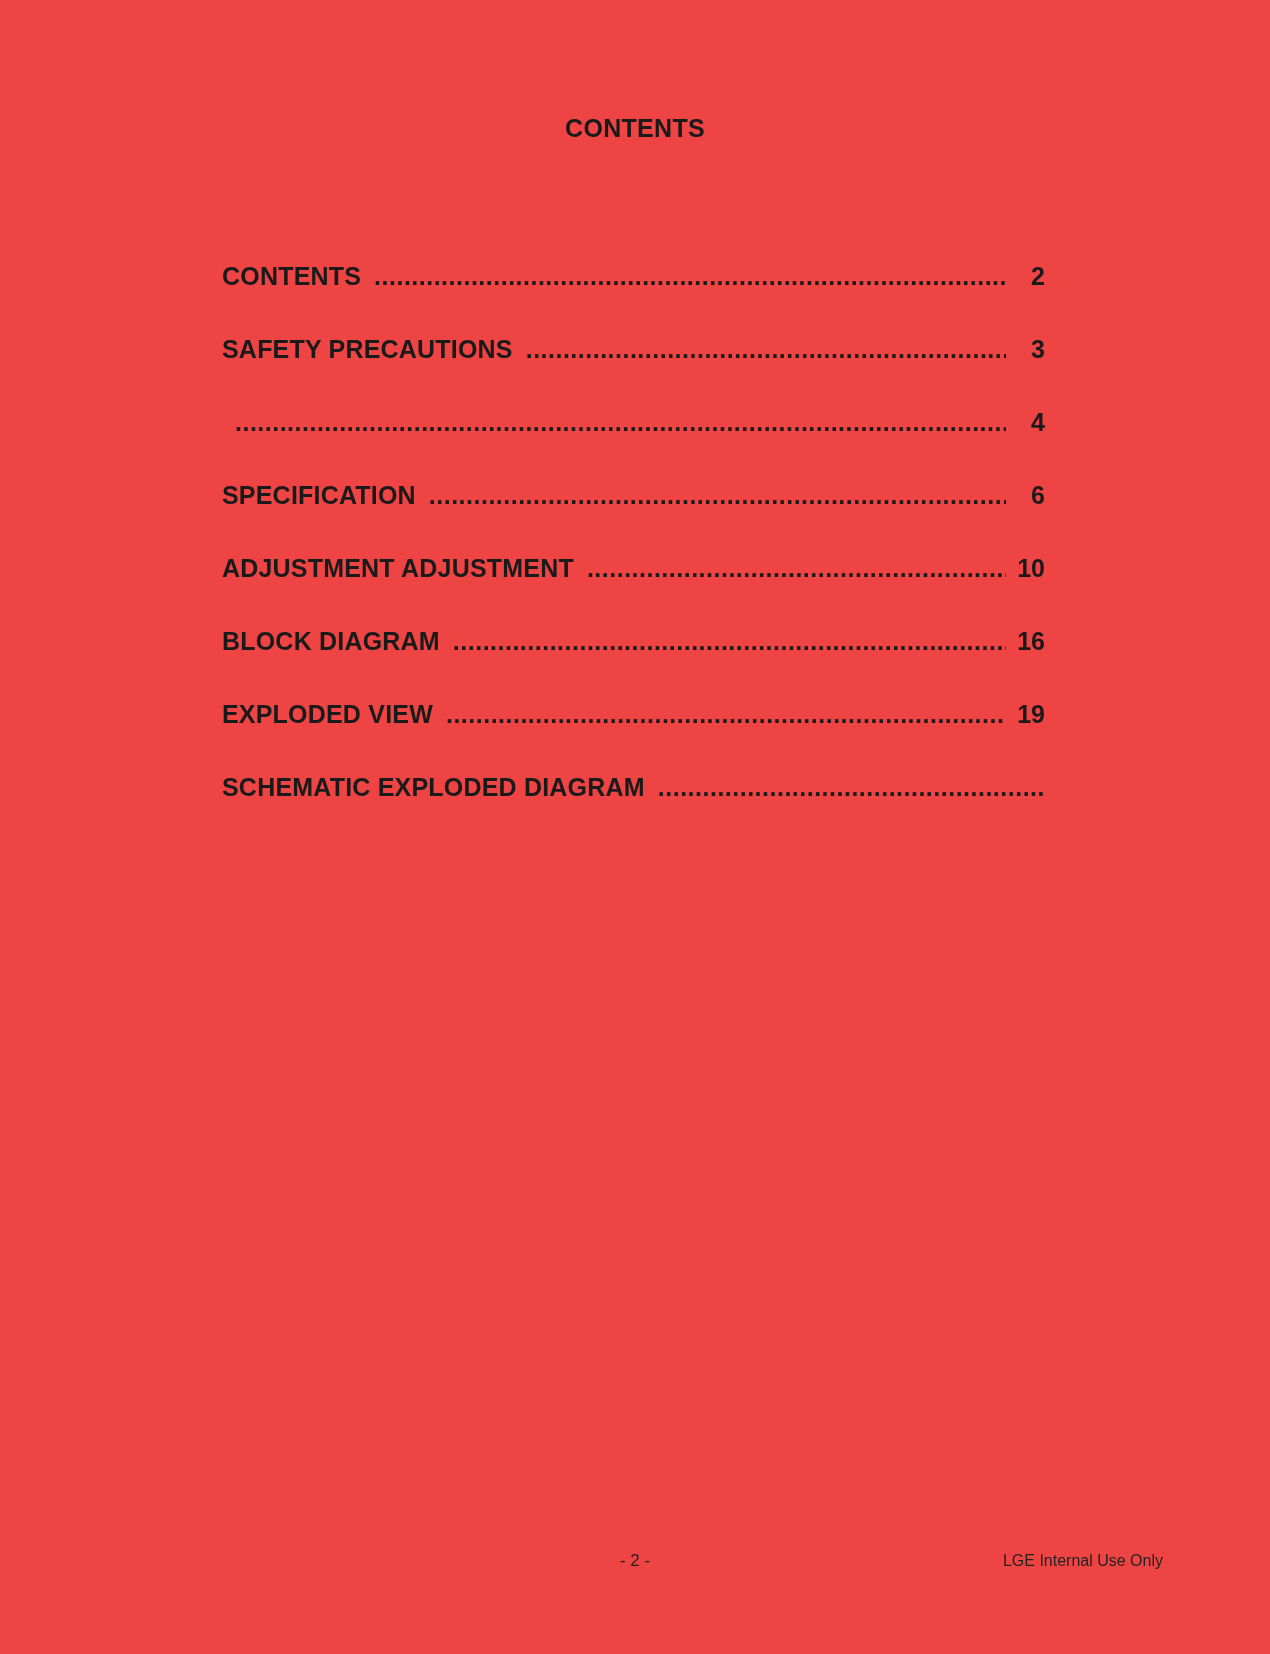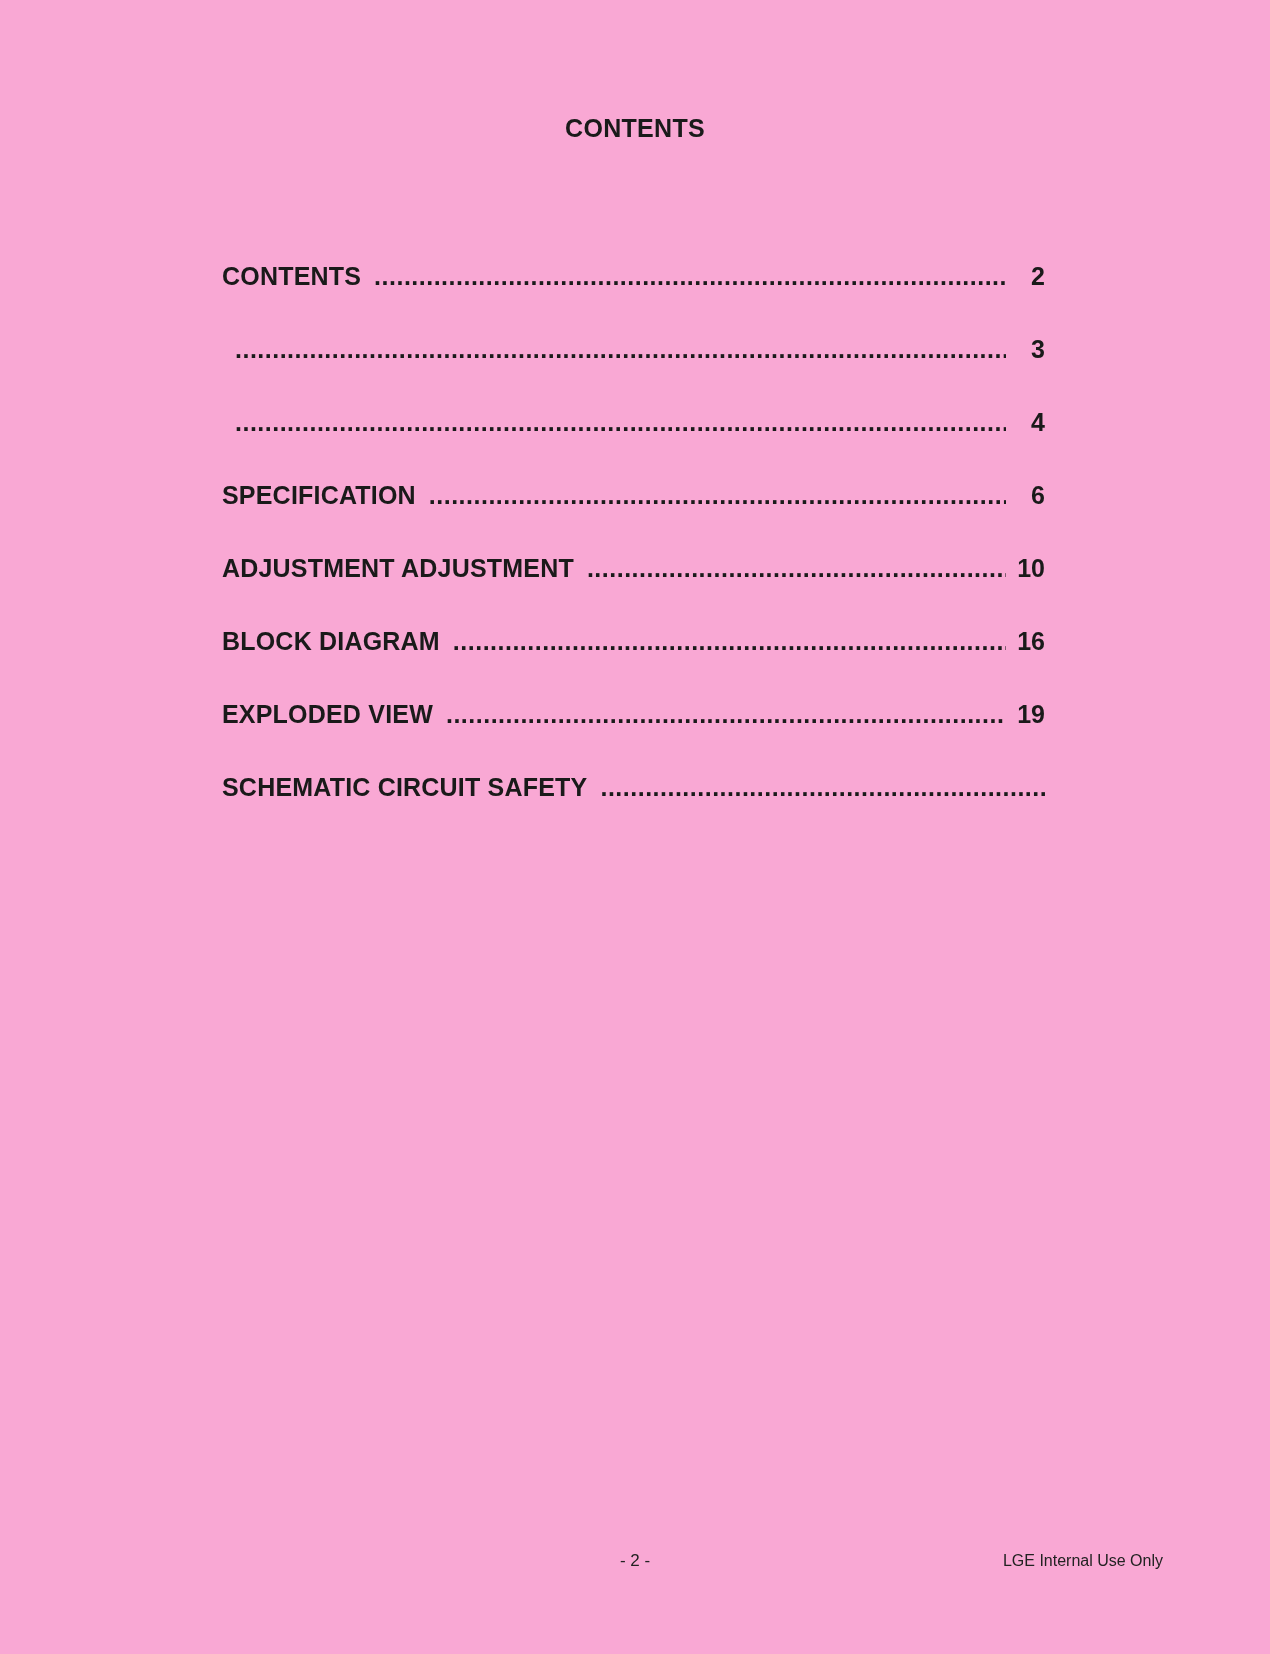--- a/index.html
+++ b/index.html
@@ -8,21 +8,21 @@
     height: 1654px;
     background: #ffffff;
     font-family: "Liberation Sans", sans-serif;
     color: #1a1a1a;
     position: relative;
     overflow: hidden;
   }
   .sheet {
     position: absolute;
     inset: 0;
-    background: #f9a8d4;
+    background: #ef4444;
   }
   .page-title {
     position: absolute;
     top: 114px;
     left: 0;
     width: 100%;
     text-align: center;
     font-size: 25px;
     font-weight: bold;
     letter-spacing: 0.3px;
@@ -101,20 +101,21 @@
 
   <div class="toc">
 
     <div class="toc-row">
       <span class="toc-label">CONTENTS</span>
       <span class="toc-dots">....................................................................................................................................................................................</span>
       <span class="toc-page">2</span>
     </div>
 
     <div class="toc-row">
+      <span class="toc-label">SAFETY PRECAUTIONS</span>
       <span class="toc-dots">....................................................................................................................................................................................</span>
       <span class="toc-page">3</span>
     </div>
 
     <div class="toc-row">
       <span class="toc-dots">....................................................................................................................................................................................</span>
       <span class="toc-page">4</span>
     </div>
 
     <div class="toc-row">
@@ -135,21 +136,21 @@
       <span class="toc-page">16</span>
     </div>
 
     <div class="toc-row">
       <span class="toc-label">EXPLODED VIEW</span>
       <span class="toc-dots">....................................................................................................................................................................................</span>
       <span class="toc-page">19</span>
     </div>
 
     <div class="toc-row">
-      <span class="toc-label">SCHEMATIC CIRCUIT SAFETY</span>
+      <span class="toc-label">SCHEMATIC EXPLODED DIAGRAM</span>
       <span class="toc-dots">....................................................................................................................................................................................</span>
       <span class="toc-page"></span>
     </div>
 
   </div>
 
 
   <div class="footer-center">- 2 -</div>
 
   <div class="footer-right">LGE Internal Use Only</div>

